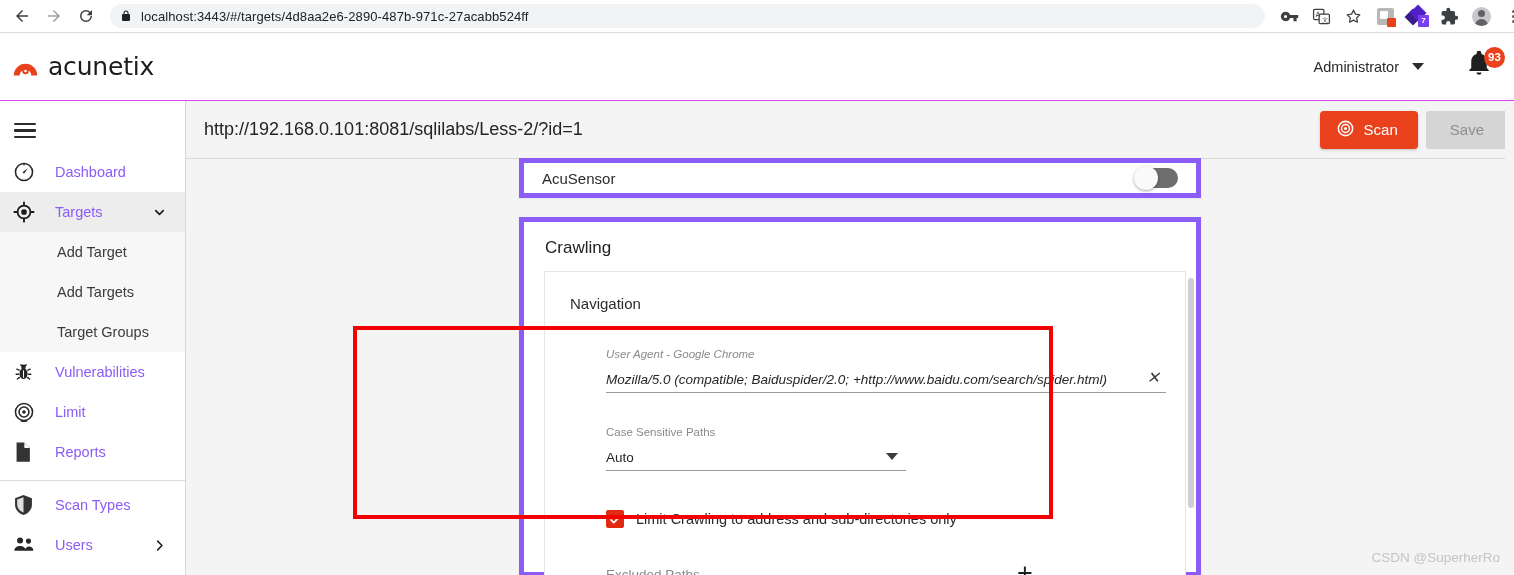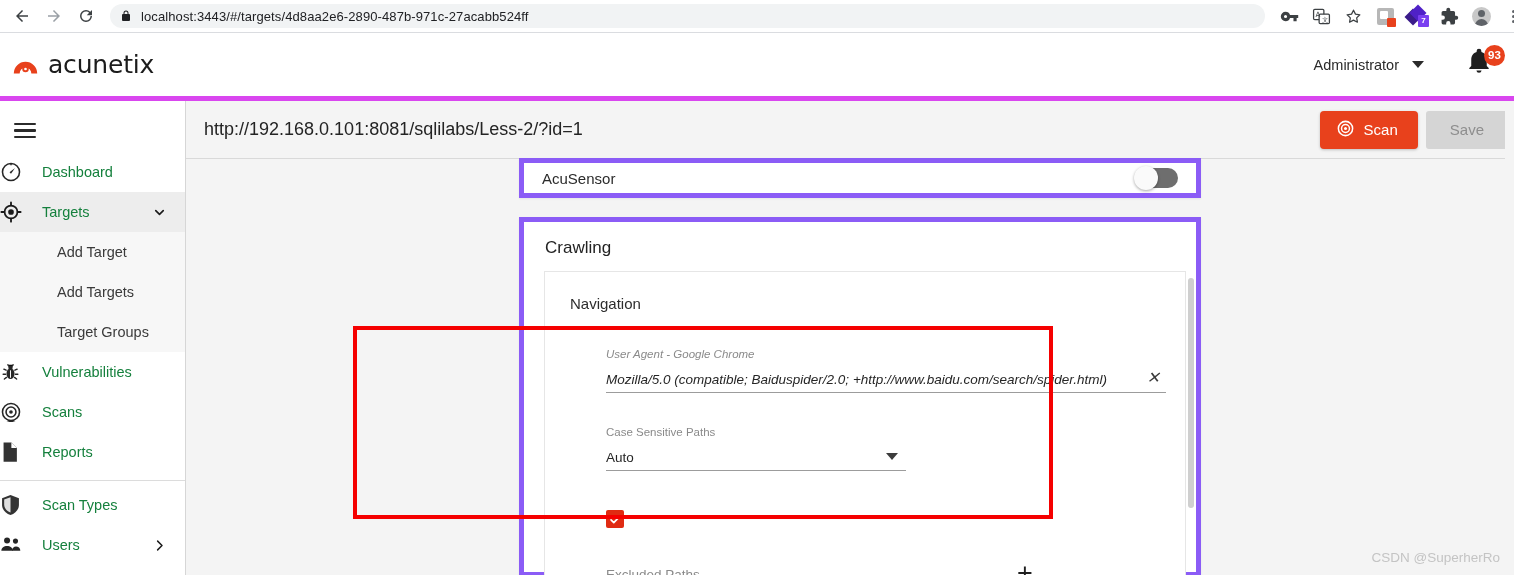--- a/index.html
+++ b/index.html
@@ -83,21 +83,21 @@
   .avatar-circle .head { width: 7px; height: 7px; border-radius: 50%; background: #5f6368; position: absolute; top: 3px; }
   .avatar-circle .body { width: 13px; height: 7px; border-radius: 7px 7px 0 0; background: #5f6368; }
   .kebab { display: flex; flex-direction: column; gap: 2px; align-items: center; }
   .kebab span { width: 3px; height: 3px; border-radius: 50%; background: #5f6368; }
 
   
   .app-header {
     position: absolute; top: 33px; left: 0;
     width: 1514px; height: 68px;
     background: #ffffff;
-    border-bottom: 5px solid #d946ef;
+    border-bottom: 1px solid #d946ef;
     display: flex; align-items: center;
   }
   .logo-wrap { display: flex; align-items: center; padding-left: 12px; gap: 9px; }
   .logo-mark { width: 27px; height: 27px; }
   .logo-text {
     font-size: 25px; color: #1c1c1c; letter-spacing: -.2px;
     font-family: "DejaVu Sans", sans-serif;
   }
   .header-right { margin-left: auto; display: flex; align-items: center; gap: 0; padding-right: 18px; }
   .admin-menu { display: flex; align-items: center; gap: 13px; font-size: 14.5px; color: #2b2b2b; margin-right: 42px; }
@@ -123,22 +123,22 @@
     background: #ffffff;
     border-right: 1px solid #d6d6d6;
   }
   .hamburger { padding: 18px 0 10px 14px; width: 40px; }
   .hamburger span {
     display: block; width: 22px; height: 2.4px; background: #2b2b2b; margin: 4px 0;
     border-radius: 1px;
   }
   .nav-item {
     display: flex; align-items: center;
-    height: 40px; 
-    font-size: 14.5px; color: #15803d;
+    height: 40px; padding-left: 13px;
+    font-size: 14.5px; color: #8b5cf6;
     cursor: default;
   }
   .nav-item .ico { width: 30px; display: flex; align-items: center; justify-content: flex-start; }
   .nav-item .lbl { margin-left: 12px; }
   .nav-item.active { background: #ededed; }
   .nav-item .chev { margin-left: auto; margin-right: 18px; display: flex; }
   .sub-group { background: #f7f7f7; }
   .sub-item {
     height: 40px; display: flex; align-items: center;
     padding-left: 57px; font-size: 14.5px; color: #3a3a3a;
@@ -451,21 +451,21 @@
 
   <div class="nav-item">
     <span class="ico">
       <svg width="22" height="22" viewBox="0 0 24 24">
         <circle cx="12" cy="12" r="9.3" fill="none" stroke="#262626" stroke-width="1.7"></circle>
         <circle cx="12" cy="12" r="5.4" fill="none" stroke="#262626" stroke-width="1.7"></circle>
         <circle cx="12" cy="12" r="2" fill="#262626"></circle>
         <path d="M12 21.3L7 23h10z" fill="#262626"></path>
       </svg>
     </span>
-    <span class="lbl">Scans</span>
+    <span class="lbl">Limit</span>
   </div>
 
   <div class="nav-item">
     <span class="ico">
       <svg width="20" height="22" viewBox="0 0 20 24">
           <path d="M3 1.5h8.5L17.5 7.5V22.5H3z" fill="#333"></path>
           <path d="M11.5 1.5V7.5H17.5z" fill="#fff"></path>
         </svg>
     </span>
     <span class="lbl">Reports</span>
@@ -552,20 +552,21 @@
             <span class="select-arrow"></span>
           </div>
         </div>
 
         <div class="checkbox-row" style="top:238px;">
           <span class="cbox">
             <svg width="13" height="13" viewBox="0 0 16 16">
                 <path d="M2.5 8.4l3.4 3.4 7-7.4" fill="none" stroke="#fff" stroke-width="2.1" stroke-linecap="round" stroke-linejoin="round"></path>
               </svg>
           </span>
+          <span class="cbox-label">Limit Crawling to address and sub-directories only</span>
         </div>
 
         <div class="field" style="top:290px; width:400px;">
           <div class="field-input">
             <span class="field-value" style="color:#8a8a8a;">Excluded Paths</span>
           </div>
         </div>
         <span class="plus-btn" style="left:472px; top:288px;">+</span>
 
         <div class="vscroll-card"></div>

